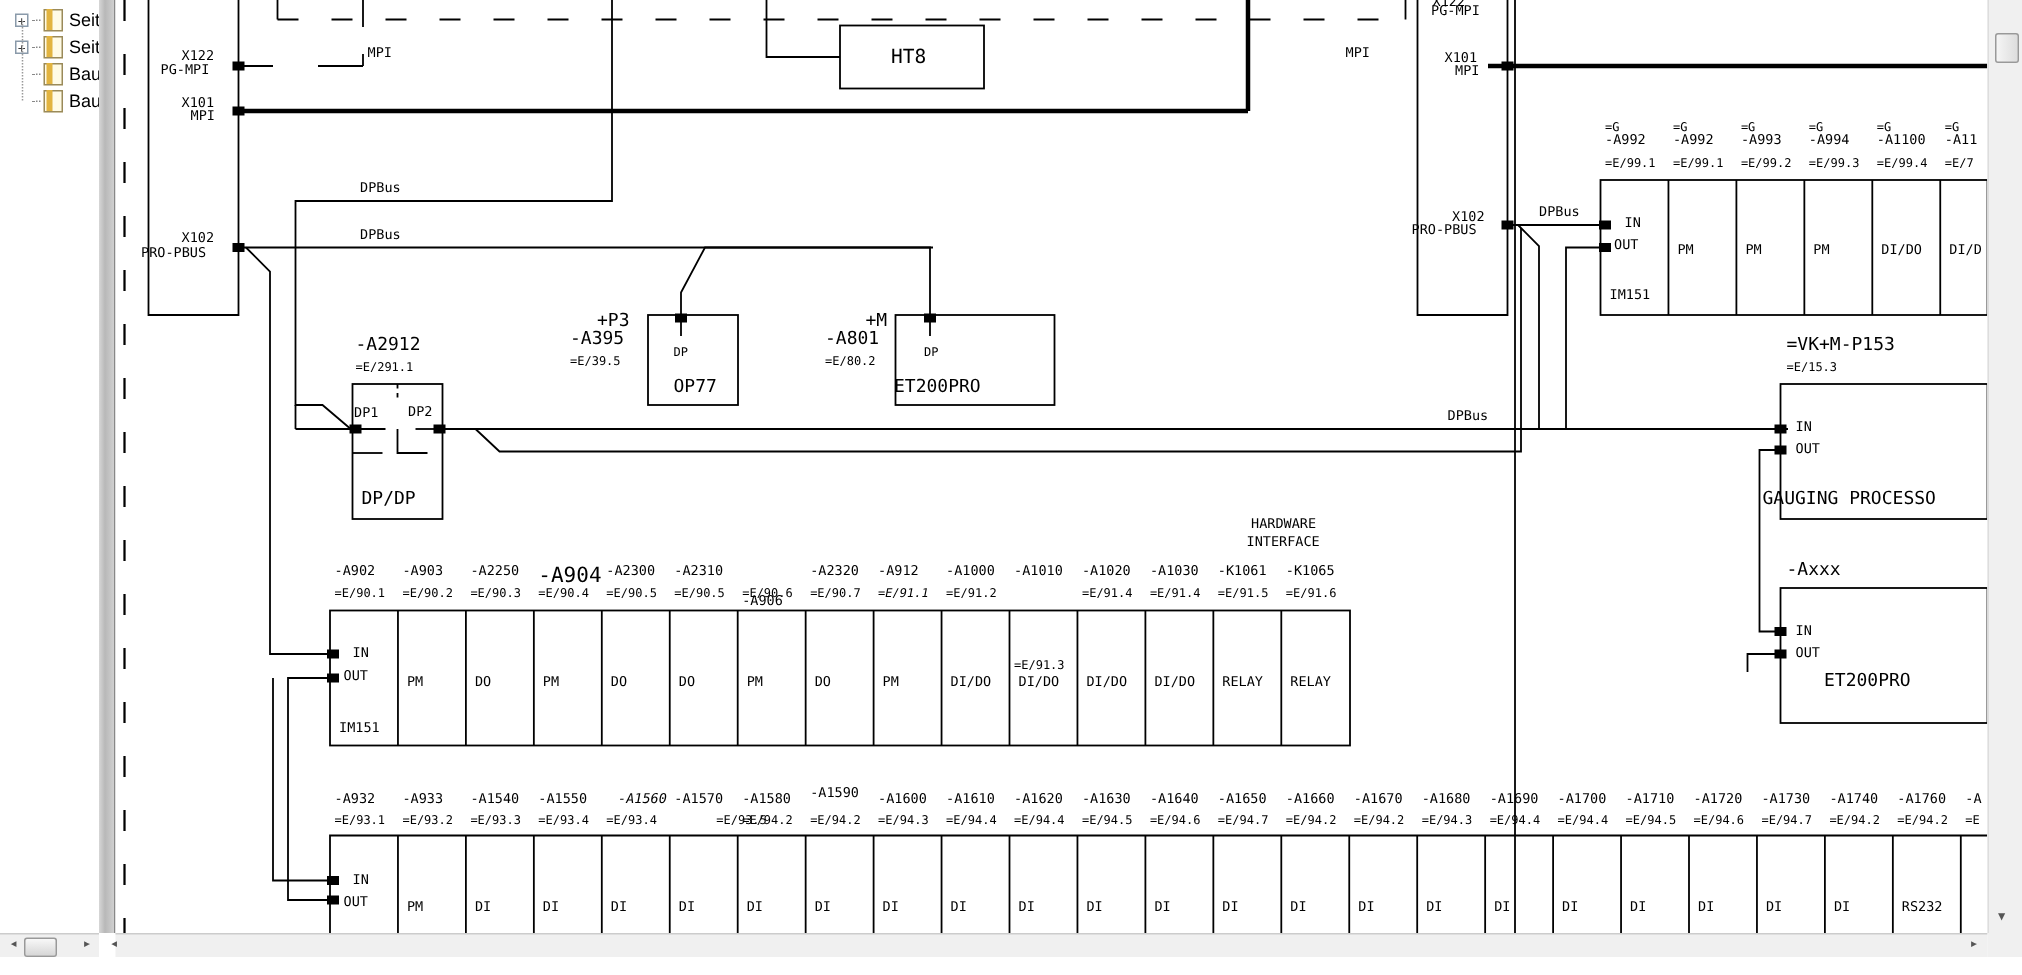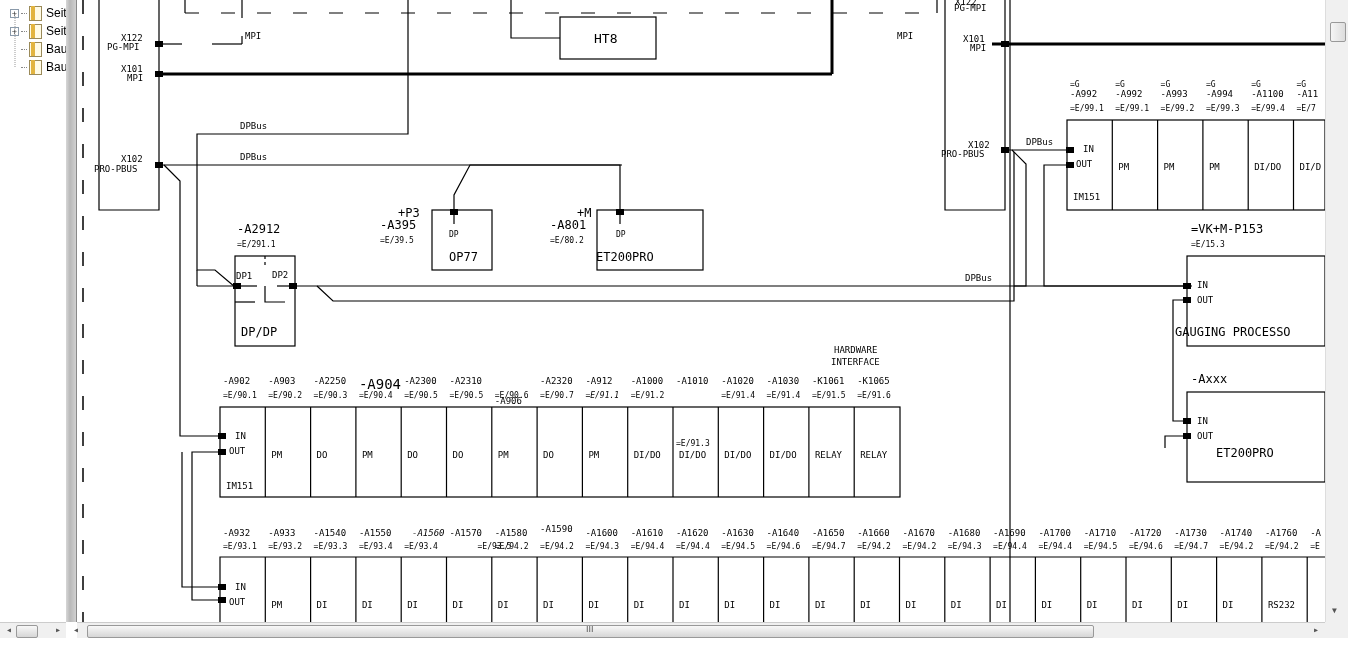--- a/index.html
+++ b/index.html
@@ -408,19 +408,16 @@
   <div class="vthumb"></div>
   <div class="varrow" style="top:606px">▼</div>
 </div>
 <div class="hscroll-left">
   <span class="harrow" style="left:6px">◂</span>
   <div class="hthumb" style="left:16px;width:20px"></div>
   <span class="harrow" style="left:55px">▸</span>
 </div>
 <div class="hscroll-main">
   <span class="harrow" style="left:-4px">◂</span>
-  <div class="hthumb" style="left:10px;width:1005px">
-    <span style="position:absolute;left:498px;top:-2px;font-size:9px;color:#555;font-family:'Liberation Sans',sans-serif">III</span>
-  </div>
   <span class="harrow" style="left:1236px">▸</span>
 </div>
 <div class="grip"></div>
 <div class="bottom-strip"></div>
 
 </body></html>

